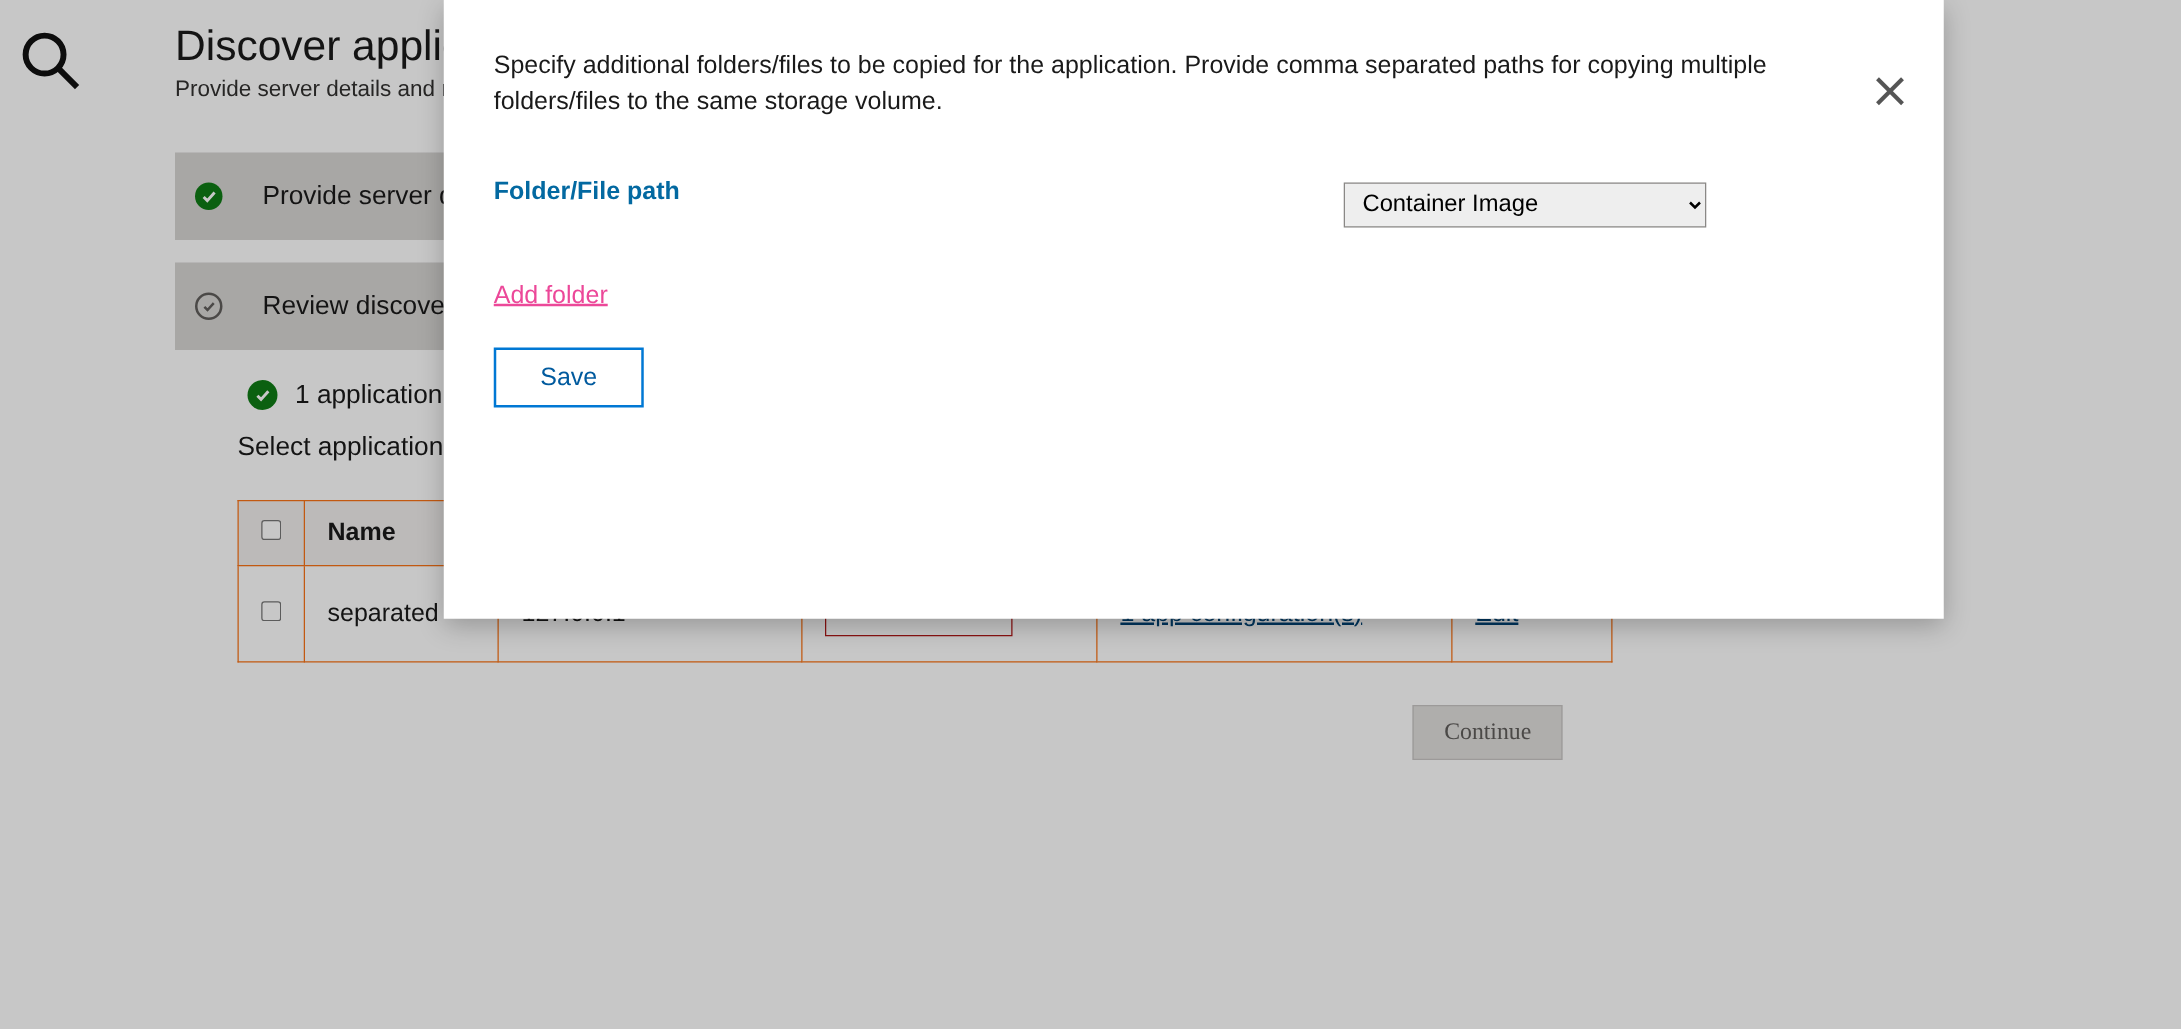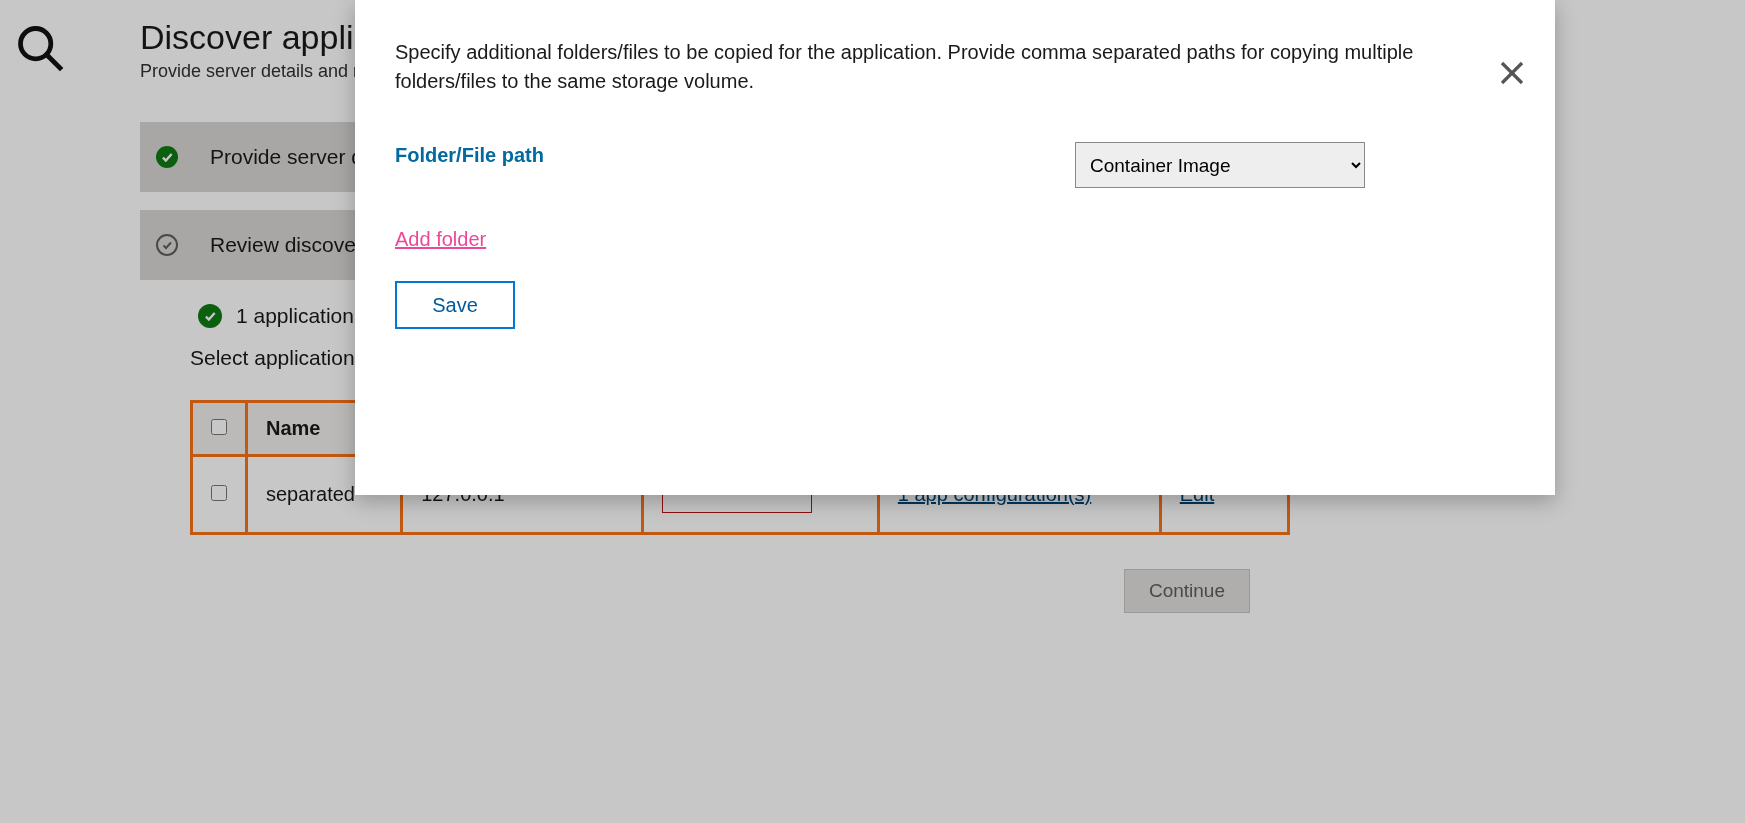--- a/index.html
+++ b/index.html
@@ -23,41 +23,41 @@
   .stage-icon.outline svg { width: 12px; height: 12px; }
   .stage-label { font-size: 21px; }
 
   .summary-line { display: flex; align-items: center; gap: 14px; margin: 24px 0 18px 58px; font-size: 21px; }
   .summary-line .stage-icon.filled { width: 24px; height: 24px; }
 
   .select-label { font-size: 21px; margin: 0 0 30px 50px; }
 
   
   .apps-table { margin-left: 50px; width: 1100px; border: 1px solid #8a8886; border-collapse: collapse; font-size: 20px; }
-  .apps-table th, .apps-table td { border: 3px solid #f97316; padding: 14px 18px; text-align: left; vertical-align: middle; }
+  .apps-table th, .apps-table td { border: 1px solid #f97316; padding: 14px 18px; text-align: left; vertical-align: middle; }
   .apps-table thead th { background: #f1efee; font-weight: 600; }
   .apps-table td.link a, .apps-table th a { color: #004578; text-decoration: underline; }
   .apps-table td.link a { color: #004578; }
   .apps-table td .input-outline { display: inline-block; width: 150px; height: 42px; border: 1px solid #b01616; background: #fff; }
   .apps-table input[type=checkbox] { width: 16px; height: 16px; }
 
-  .continue-btn { float: right; margin: 34px 455px 0 0; padding: 10px 24px; background: #e1dfdd; border: 1px solid #c8c6c4; color: #605e5c; font-size: 19px; }
+  .continue-btn { float: right; margin: 34px 455px 0 0; padding: 10px 24px; background: #e1dfdd; border: 1px solid #c8c6c4; color: #605e5c; font-size: 19px; font-family: Liberation Serif, serif; }
 
   
   .overlay { position: absolute; inset: 0; background: rgba(0,0,0,0.22); }
   .modal { position: absolute; top: 0; left: 355px; right: 190px; height: 495px; background: #fff; box-shadow: 0 6px 20px rgba(0,0,0,0.25); padding: 38px 40px 26px 40px; }
   .modal-title { font-size: 30px; font-weight: 400; margin-bottom: 26px; }
   .modal-close { position: absolute; top: 58px; right: 28px; cursor: pointer; }
   .modal-close svg { width: 30px; height: 30px; }
   .modal-desc { font-size: 20px; line-height: 1.45; max-width: 1050px; margin-bottom: 46px; }
 
   .modal-grid { display: grid; grid-template-columns: 680px 320px; gap: 8px 0; align-items: center; }
   .modal-grid .head { font-weight: 600; font-size: 20px; color: #0369a1; margin-bottom: 20px; }
   .modal-grid .cell { font-size: 20px; }
-  .modal-grid select { width: 290px; height: 46px; font-size: 19px; padding: 4px 10px; border: 1px solid #8a8886; background: #eee; }
+  .modal-grid select { width: 290px; height: 36px; font-size: 19px; padding: 4px 10px; border: 1px solid #8a8886; background: #eee; }
 
   .add-folder { display: inline-block; margin-top: 40px; font-size: 20px; color: #ec4899; text-decoration: underline; }
   .save-btn { display: block; margin-top: 30px; width: 120px; height: 48px; border: 2px solid #0078d4; background: #fff; color: #005a9e; font-size: 20px; cursor: pointer; }
 </style>
 </head>
 <body>
 
 <div class="viewport">
 
   <div class="bg-page">

